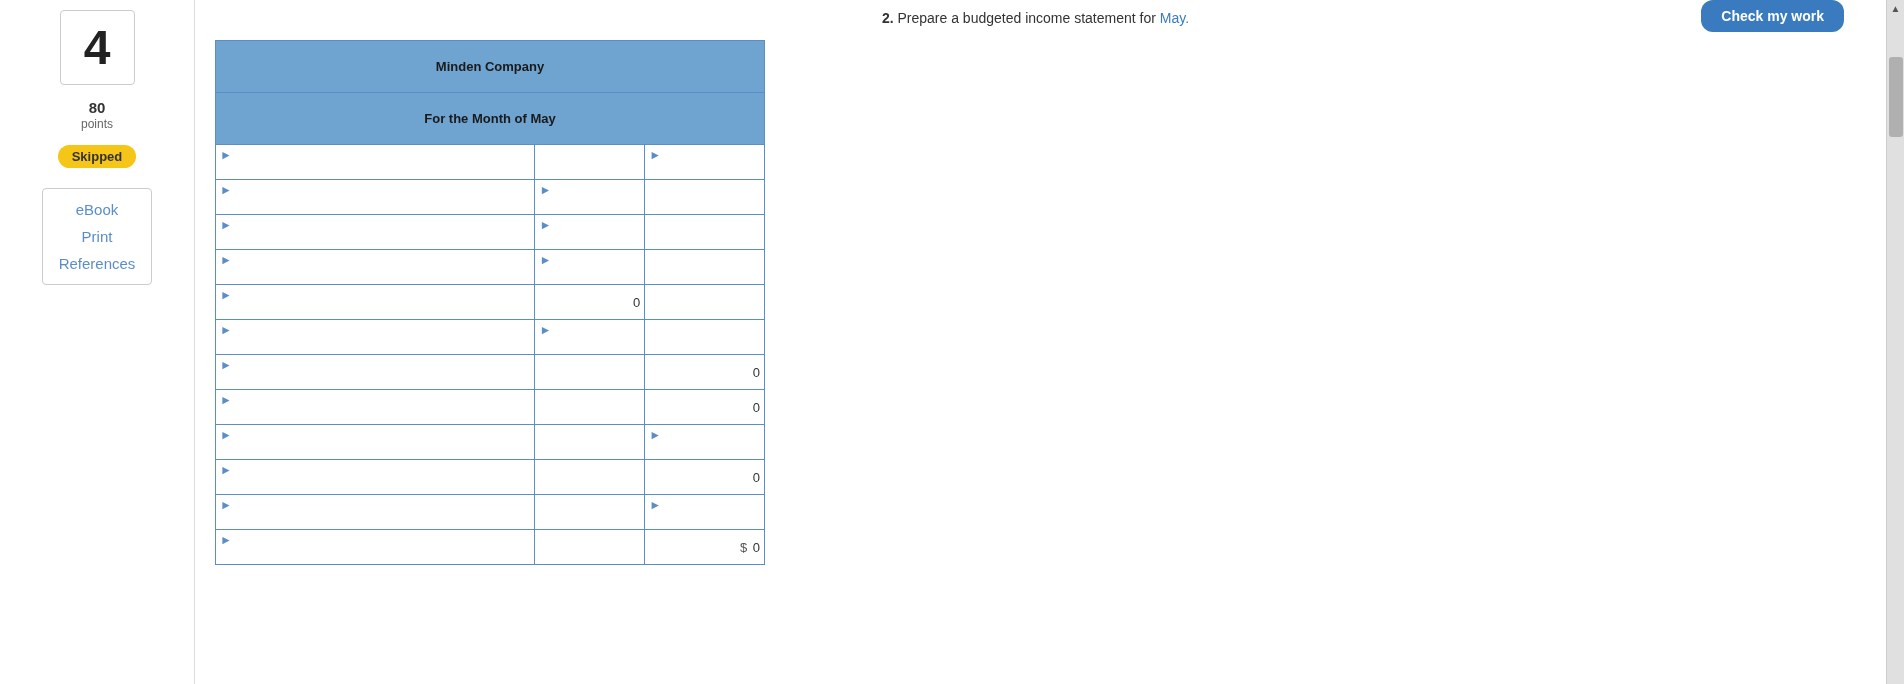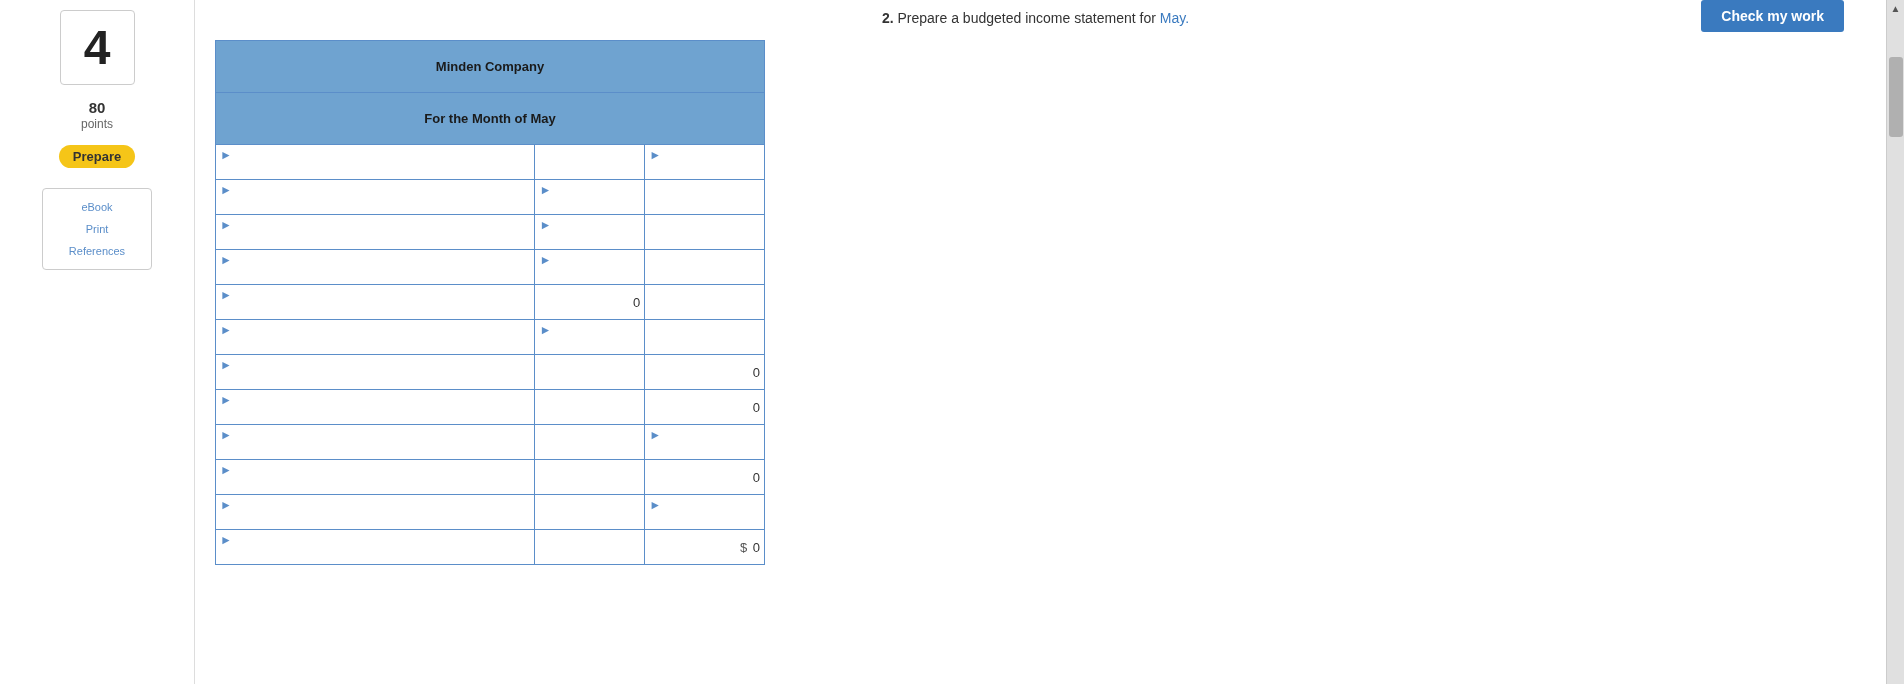--- a/index.html
+++ b/index.html
@@ -67,21 +67,21 @@
       flex-direction: column;
       align-items: center;
       gap: 2px;
       border: 1px solid #ccc;
       border-radius: 4px;
       padding: 8px 18px;
       width: 110px;
     }
     .sidebar-link {
       color: #5b8ec9;
-      font-size: 11px;
+      font-size: 15px;
       text-decoration: none;
       padding: 4px 0;
       cursor: pointer;
       text-align: right;
     }
     
     .main-content {
       flex: 1;
       padding: 10px 30px 20px 20px;
       background: #fff;
@@ -156,21 +156,21 @@
     
     .check-btn-area {
       position: absolute;
       top: 0;
       right: 60px;
     }
     .check-my-work-btn {
       background: #3a7abf;
       color: #fff;
       border: none;
-      border-radius: 3px;
+      border-radius: 12px;
       padding: 8px 20px;
       font-size: 14px;
       font-weight: bold;
       cursor: pointer;
     }
     
     .scrollbar-area {
       width: 18px;
       min-height: 684px;
       background: #e0e0e0;
@@ -198,21 +198,21 @@
 <body>
 
 <div class="page-wrapper">
 
   <div class="sidebar">
     <div class="question-number-box">
       <span>4</span>
     </div>
     <div class="points-label">80</div>
     <div class="points-sub">points</div>
-    <div class="skipped-badge">Prepare</div>
+    <div class="skipped-badge">Skipped</div>
     <div class="sidebar-links">
       <a class="sidebar-link" href="#">eBook</a>
       <a class="sidebar-link" href="#">Print</a>
       <a class="sidebar-link" href="#">References</a>
     </div>
   </div>
 
   <div class="main-content">
 
     <div class="check-btn-area">

